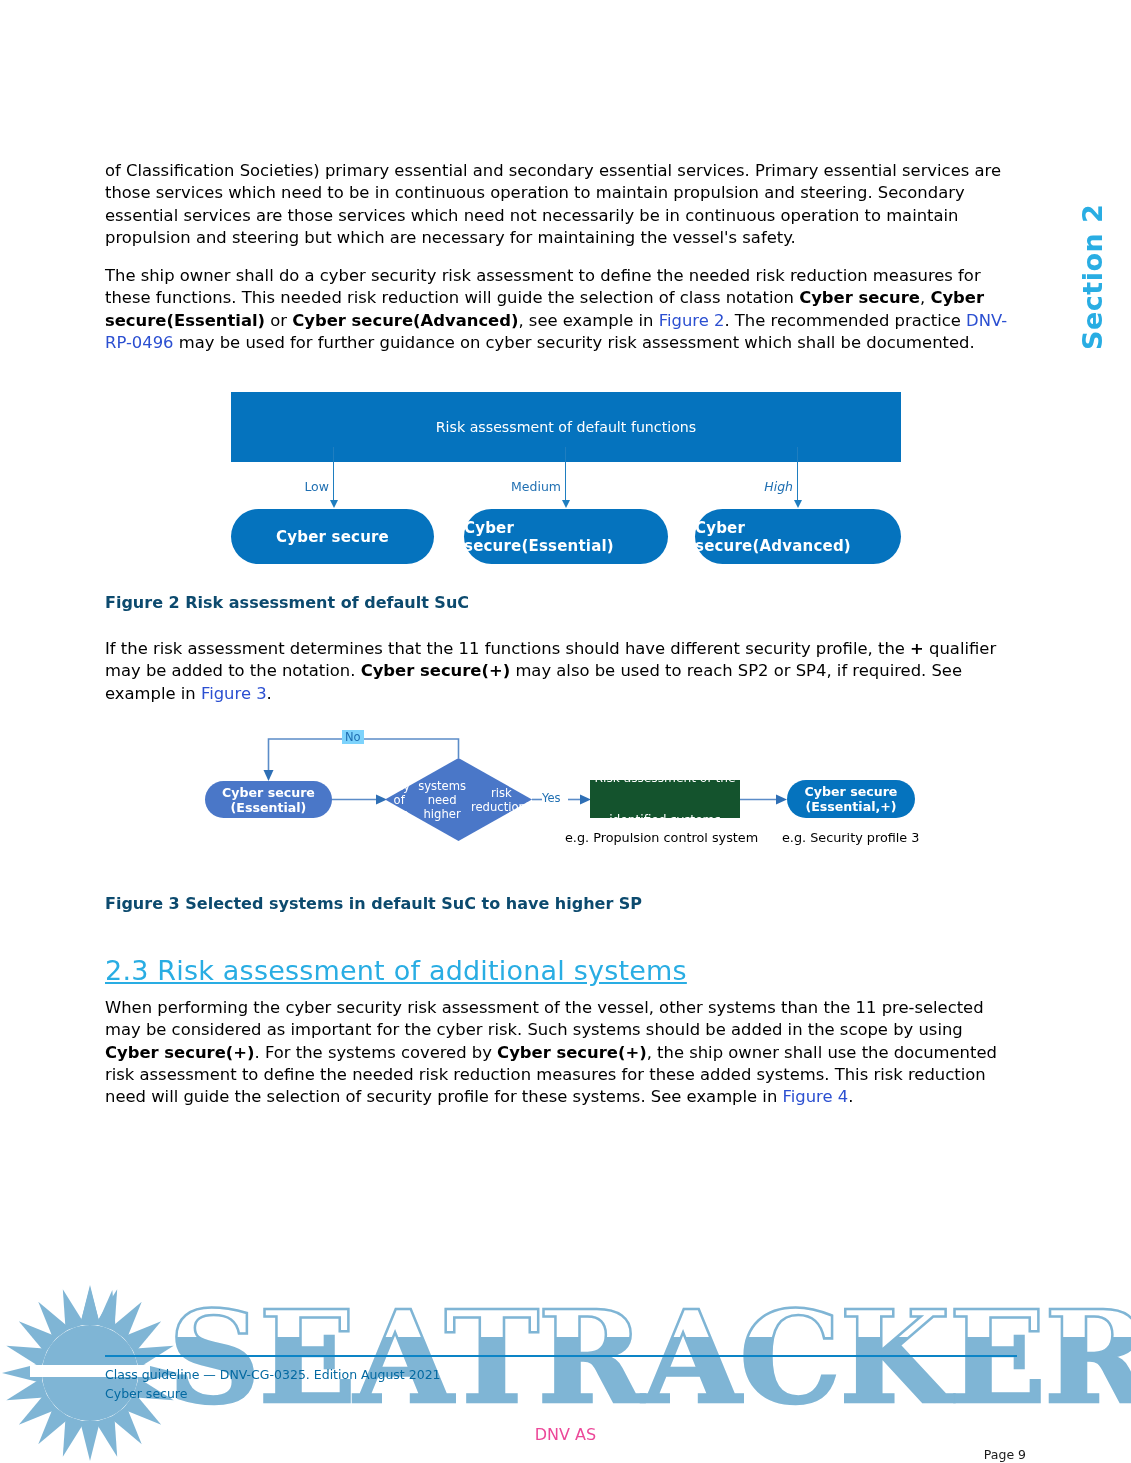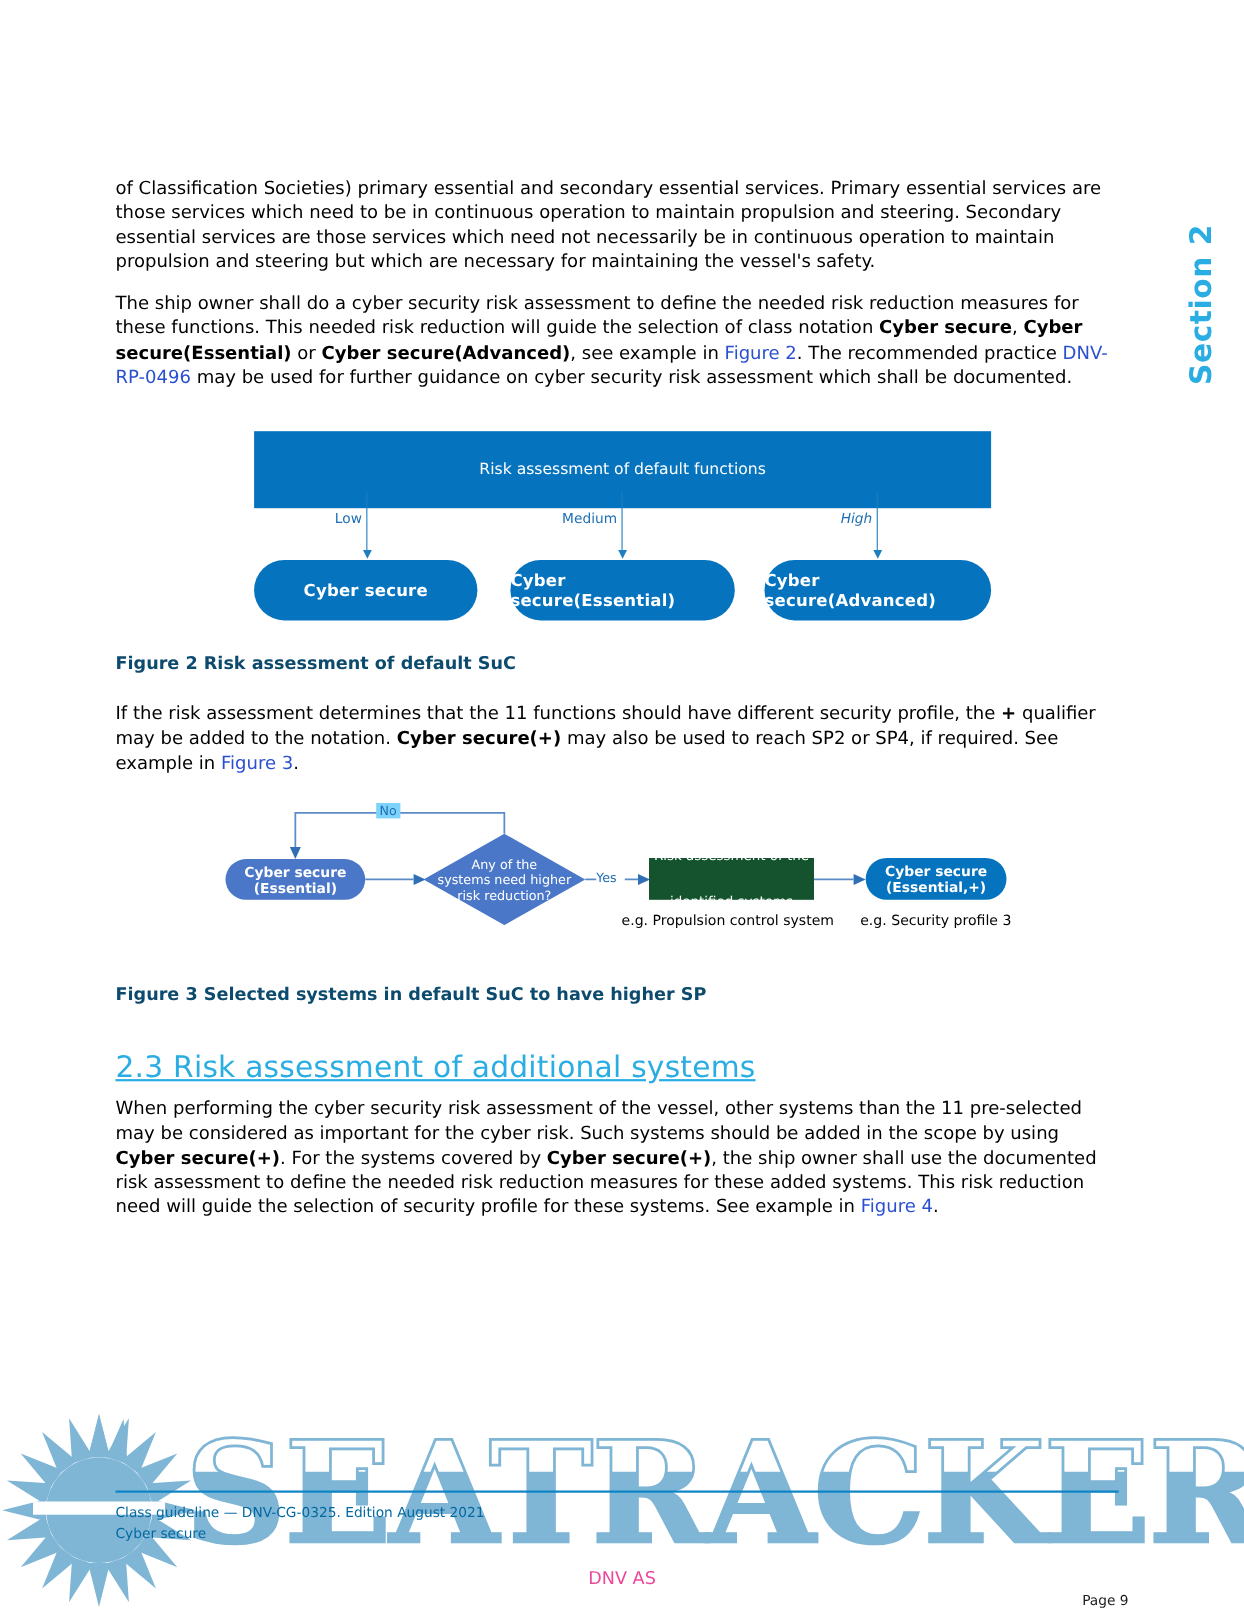--- a/index.html
+++ b/index.html
@@ -126,21 +126,21 @@
     content: "";
     position: absolute;
     left: -3.5px;
     bottom: -7px;
     border-left: 4px solid transparent;
     border-right: 4px solid transparent;
     border-top: 8px solid #1F7EC0;
   }
   .fig2-lbl {
     position: absolute;
-    top: 71px;
+    top: 87px;
     font-size: 12.5px;
     color: #1F6FB2;
     transform: translateX(-100%);
     padding-right: 4px;
     white-space: nowrap;
   }
   .fig2-lbl.l0 { left: 102px; }
   .fig2-lbl.l1 { left: 334px; }
   .fig2-lbl.l2 { left: 566px; font-style: italic; }
 
@@ -171,21 +171,21 @@
     position: absolute;
     left: 195px; top: 33px;
     width: 147px; height: 83px;
   }
   .fig3-diamond svg { position: absolute; left: 0; top: 0; }
   .fig3-diamond .dtxt {
     position: absolute;
     left: 0; top: 0;
     width: 147px; height: 83px;
     display: flex;
-    flex-direction: column;
+    flex-direction: row;
     align-items: center;
     justify-content: center;
     color: #ffffff;
     font-size: 11.6px;
     line-height: 14px;
     text-align: center;
   }
   .fig3-rect {
     position: absolute;
     left: 400px; top: 55px;

